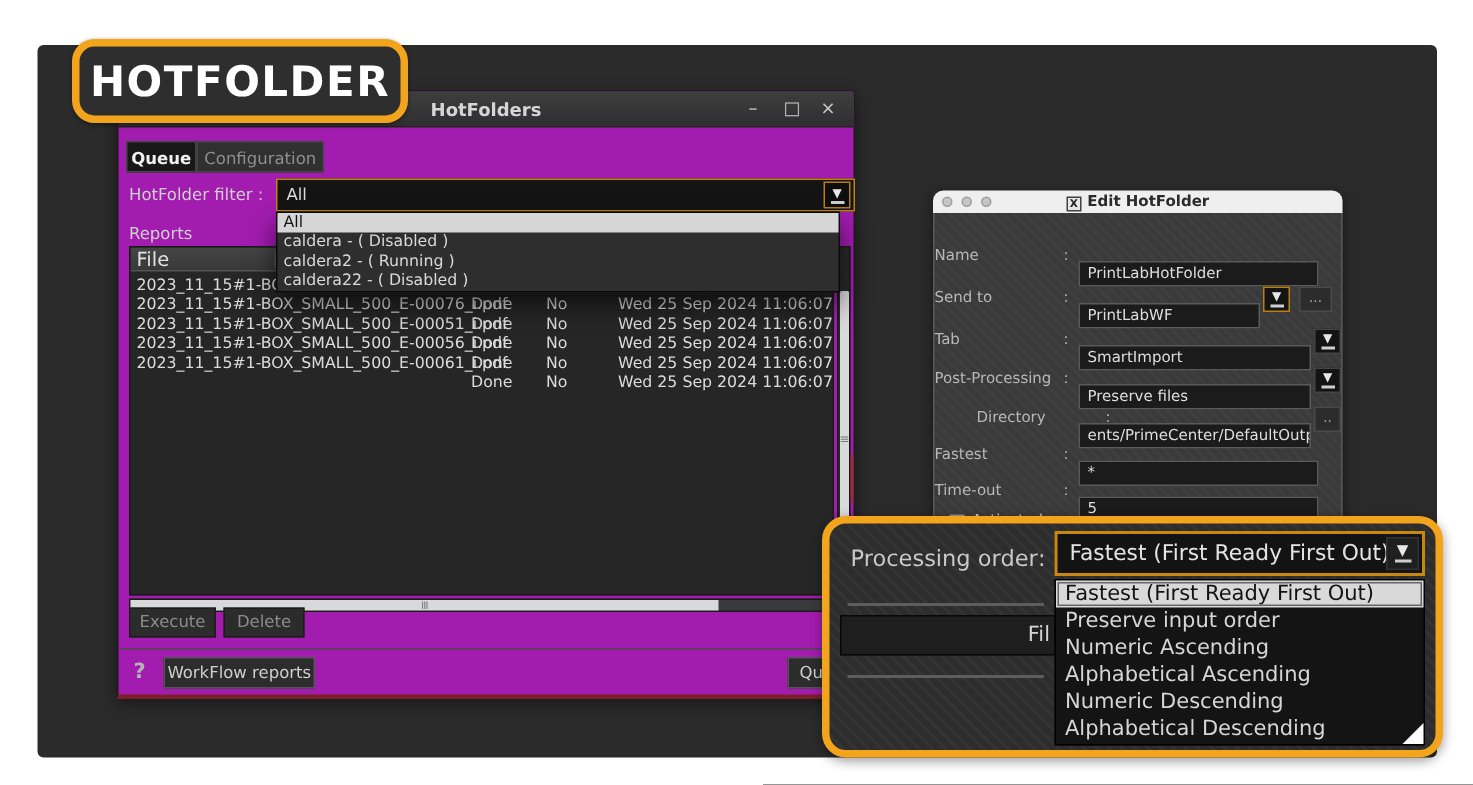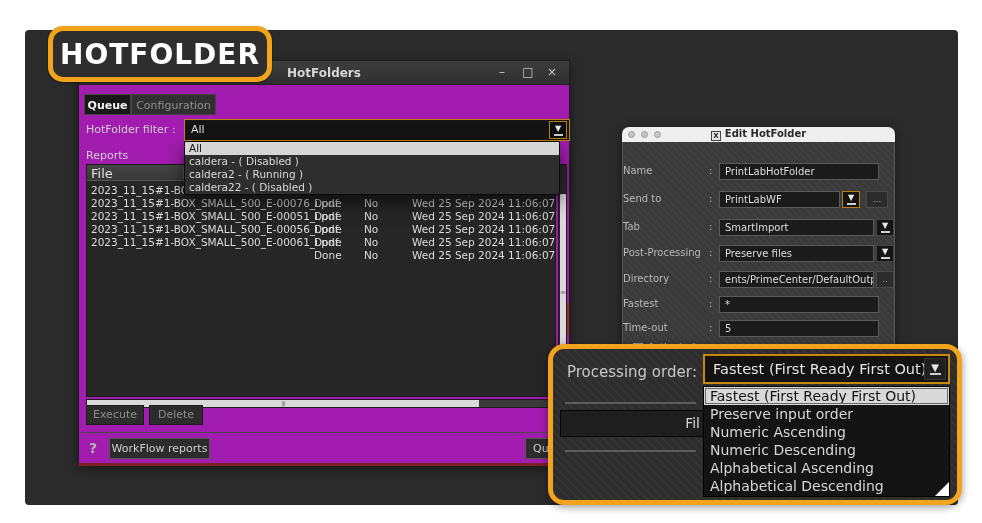--- a/index.html
+++ b/index.html
@@ -85,26 +85,26 @@
   .light { width:7px; height:7px; border-radius:50%; background:#c6c6c6; border:1px solid #9e9e9e; margin-left:6px; }
   #dlg-title-wrap { position:absolute; left:0; width:100%; text-align:center; font-size:10px; font-weight:bold; color:#2a2a2a; }
   #x11-icon { display:inline-block; width:10px; height:10px; border:1px solid #444; background:#e6e6e6;
               font-size:7px; line-height:9px; font-weight:bold; color:#222; vertical-align:-1px; margin-right:4px; }
   #dlg-body { left:0; top:15px; width:100%; height:205px; background:#3a3a3a;
               background-image:repeating-linear-gradient(45deg, rgba(255,255,255,0.025) 0 2px, transparent 2px 5px);
               border:1px solid #575757; border-top:none; }
   .drow-label { position:absolute; left:0; font-size:10px; color:#b8b8b8; }
   .drow-colon { position:absolute; left:86px; font-size:10px; color:#b8b8b8; }
   .dfield { position:absolute; left:96px; height:17px; background:#1b1b1b; border:1px solid #5a5a5a;
-            font-size:10px; color:#dedede; line-height:15px; padding-left:5px; white-space:nowrap; overflow:hidden; }
+            font-size:10px; color:#dedede; line-height:15px; padding-left:5px; white-space:nowrap; overflow:hidden;margin-top:11px; }
   .dl-name { top:23px; } .df-name { top:21px; width:160px; }
   .dl-sendto { top:51px; } .df-sendto { top:49px; width:121px; }
   .dl-tab { top:79px; } .df-tab { top:77px; width:155px; }
   .dl-post { top:105px; } .df-post { top:103px; width:155px; }
-  .dl-dir { top:131px; } .df-dir { top:129px; width:155px; }
+  .dl-dir { top:131px;margin-left:28px; } .df-dir { top:129px; width:155px; }
   .dl-filter { top:156px; } .df-filter { top:154px; width:160px; }
   .dl-timeout { top:180px; } .df-timeout { top:178px; width:160px; }
   .d-arrow { width:18px; height:17px; background:#141414; border:1px solid #444; }
   #sendto-arrow { left:219px; top:49px; border-color:#b97f13; }
   #sendto-browse { left:243px; top:49px; width:22px; height:17px; line-height:15px; font-size:9px; color:#aaa; text-align:center;
                    background:#2c2c2c; border:1px solid #4a4a4a; position:absolute; }
   #tab-arrow { left:253px; top:77px; }
   #post-arrow { left:253px; top:103px; }
   #dir-browse { left:253px; top:129px; width:18px; height:17px; line-height:15px; font-size:9px; color:#aaa; text-align:center;
                 background:#2c2c2c; border:1px solid #4a4a4a; position:absolute; }
@@ -298,18 +298,18 @@
     <span class="arrow-glyph">▼</span>
     <span class="arrow-bar"></span>
   </div>
   <div id="osep1" class="osep"></div>
   <div id="btn-file" class="abs">Fil</div>
   <div id="osep2" class="osep"></div>
   <div id="po-list" class="abs">
     <div class="popt selected">Fastest (First Ready First Out)</div>
     <div class="popt">Preserve input order</div>
     <div class="popt">Numeric Ascending</div>
+    <div class="popt">Alphabetical Ascending</div>
     <div class="popt">Numeric Descending</div>
-    <div class="popt">Alphabetical Ascending</div>
     <div class="popt">Alphabetical Descending</div>
     <div id="corner-wedge"></div>
   </div>
 </div>
 
 </body></html>

